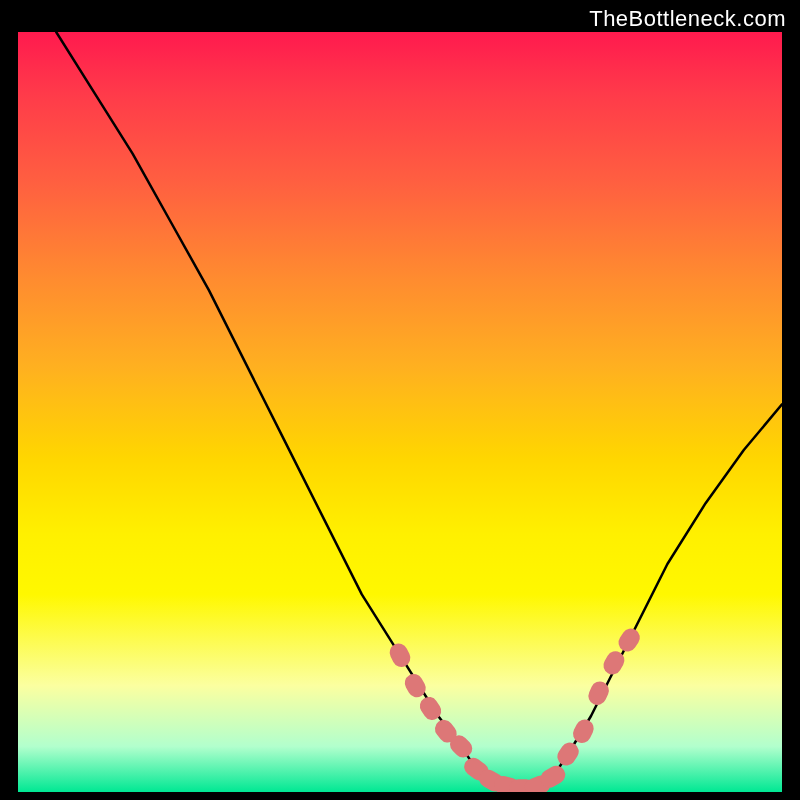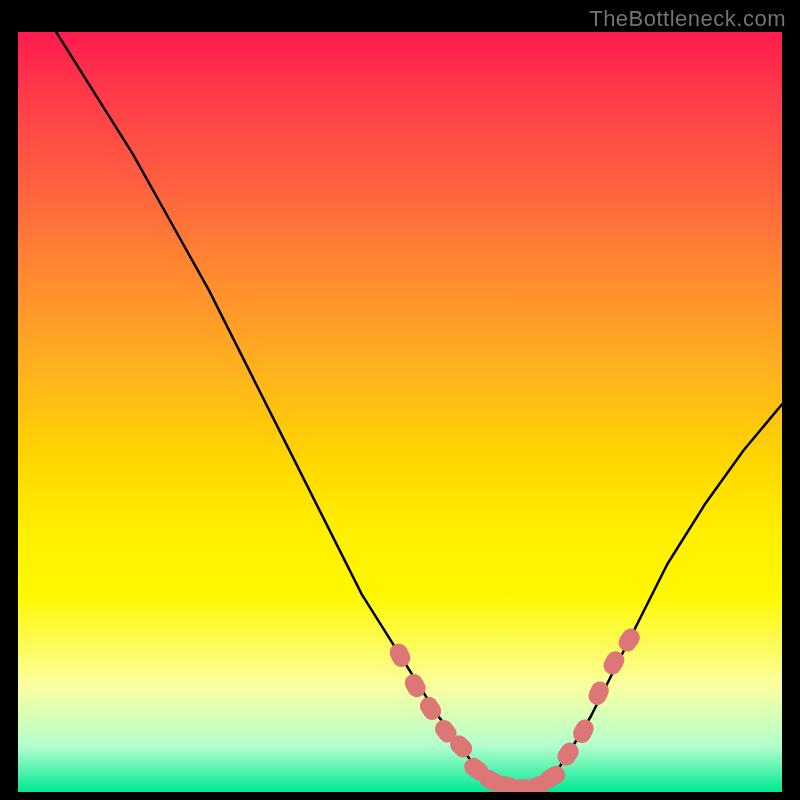--- a/index.html
+++ b/index.html
@@ -10,21 +10,21 @@
     height: 800px;
     background: #000;
   }
   .watermark {
     position: absolute;
     top: 6px;
     right: 14px;
     font-family: Arial, Helvetica, sans-serif;
     font-size: 22px;
     font-weight: 500;
-    color: #737373;
+    color: #ffffff;
     letter-spacing: 0.5px;
   }
   .plot {
     position: absolute;
     left: 18px;
     top: 32px;
     width: 764px;
     height: 760px;
     
     background: linear-gradient(to bottom,

